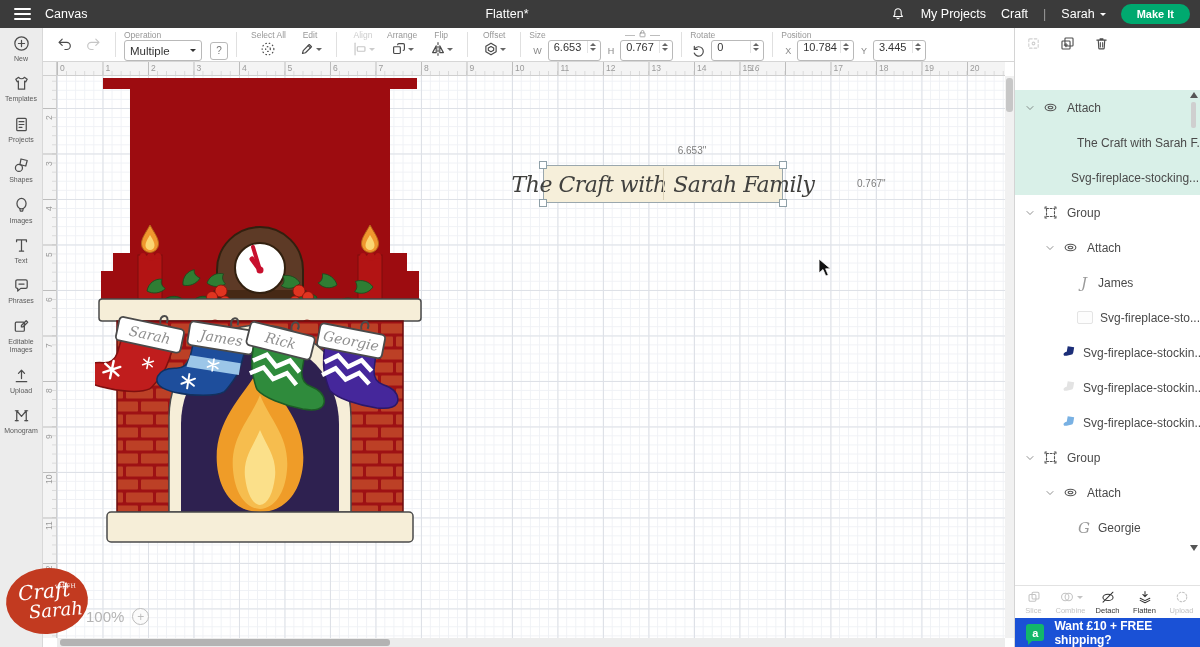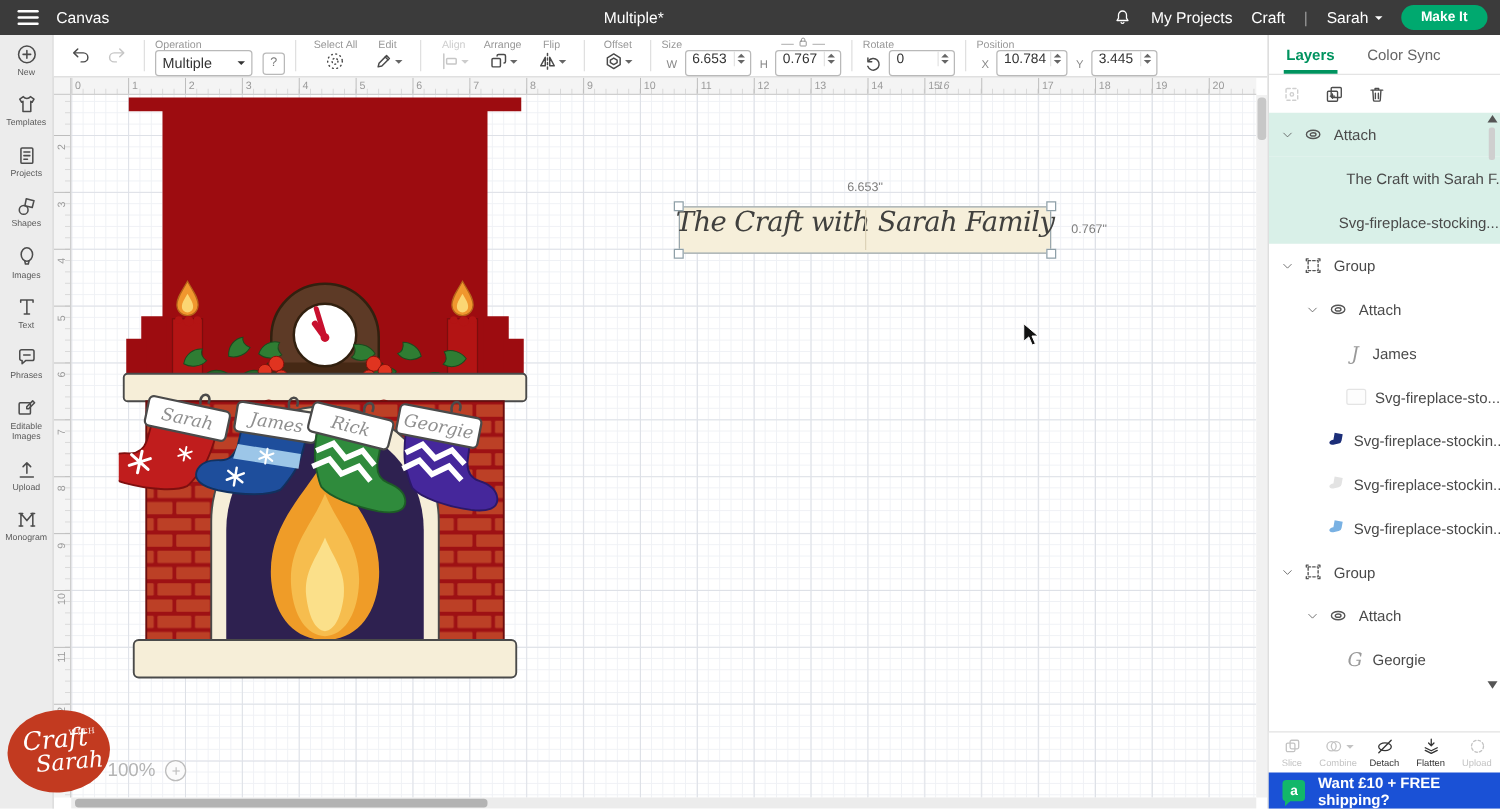--- a/index.html
+++ b/index.html
@@ -67,21 +67,21 @@
                      linear-gradient(90deg,#eff1f5 1px,transparent 1px),linear-gradient(#eff1f5 1px,transparent 1px);
     background-size:45.5px 45.5px,45.5px 45.5px,9.1px 9.1px,9.1px 9.1px;
     background-position:0 32px,0 32px,0 32px,0 32px}
   .fireplace{position:absolute;left:38px;top:-1px;width:330px;height:475px}
   .hscroll{position:absolute;left:14px;right:9px;bottom:0;height:9px;background:#ececec}
   .hscroll .thumb{position:absolute;left:3px;top:1px;width:330px;height:7px;background:#b3b3b3;border-radius:3px;cursor:pointer}
   .vscroll{position:absolute;right:0;top:14px;bottom:9px;width:9px;background:#f1f1f1}
   .vscroll .thumb{position:absolute;top:2px;left:1px;width:7px;height:34px;background:#c7c7c7;border-radius:3px;cursor:pointer}
 
   
-  .selection{position:absolute;left:486px;top:89px;width:298px;height:38px;background:#f6efda;border:1px solid #9aa7ad;display:flex;justify-content:center;cursor:move}
+  .selection{position:absolute;left:486px;top:89px;width:240px;height:38px;background:#f6efda;border:1px solid #9aa7ad;display:flex;align-items:center;justify-content:center;cursor:move}
   .selection .divider{position:absolute;left:50%;top:2px;bottom:2px;width:1px;background:#ddd3b8}
   .sel-text{font-family:"DejaVu Serif",serif;font-style:italic;font-size:22px;color:#40403e;white-space:nowrap;letter-spacing:-0.5px}
   .handle{position:absolute;width:8px;height:8px;background:#fff;border:1px solid #8fa0a8}
   .h-tl{left:-5px;top:-5px}.h-tr{right:-5px;top:-5px}.h-bl{left:-5px;bottom:-5px}.h-br{right:-5px;bottom:-5px}
   .dim-w{position:absolute;left:486px;top:69px;width:298px;text-align:center;font-size:10px;color:#7c7c7c}
   .dim-h{position:absolute;left:800px;top:102px;font-size:10px;color:#7c7c7c}
   .cursor{position:absolute;left:761px;top:182px;width:14px;height:20px;z-index:9}
 
   
   .zoombar{position:absolute;left:18px;top:546px;display:flex;align-items:center;gap:8px;color:#b4b4b4;z-index:6}
@@ -135,21 +135,21 @@
 </head>
 <body>
 
 <div class="topbar">
   <div class="hamburger">
       <div></div>
       <div></div>
       <div></div>
     </div>
   <span class="tb-section">Canvas</span>
-  <span class="tb-center">Multiple*</span>
+  <span class="tb-center">Flatten*</span>
   <div class="tb-right">
     <span class="icn">
         <svg viewBox="0 0 20 20">
           <path d="M10 3.5a4 4 0 0 0-4 4v3.2L4.5 13h11L14 10.7V7.5a4 4 0 0 0-4-4z"></path>
           <path d="M8.6 15a1.5 1.5 0 0 0 2.8 0"></path>
         </svg>
       </span>
     <span>My Projects</span>
     <span>Craft</span>
     <span class="tb-divider">|</span>
@@ -623,24 +623,20 @@
     </div>
 </div>
 
 <div class="logo">
   <span class="w1">Craft</span>
   <span class="w2">with</span>
   <span class="w3">Sarah</span>
 </div>
 
 <div class="panel">
-  <div class="tabs">
-    <span class="tab active">Layers</span>
-    <span class="tab">Color Sync</span>
-  </div>
   <div class="panel-icons">
     <span class="icn disabled">
         <svg viewBox="0 0 20 20">
           <rect x="4.5" y="4.5" width="11" height="11" rx="1" stroke-dasharray="3 2.4"></rect>
           <circle cx="10" cy="10" r="1.6"></circle>
         </svg>
       </span>
     <span class="icn">
         <svg viewBox="0 0 20 20">
           <rect x="7" y="3.5" width="9.5" height="9.5" rx="1"></rect>

